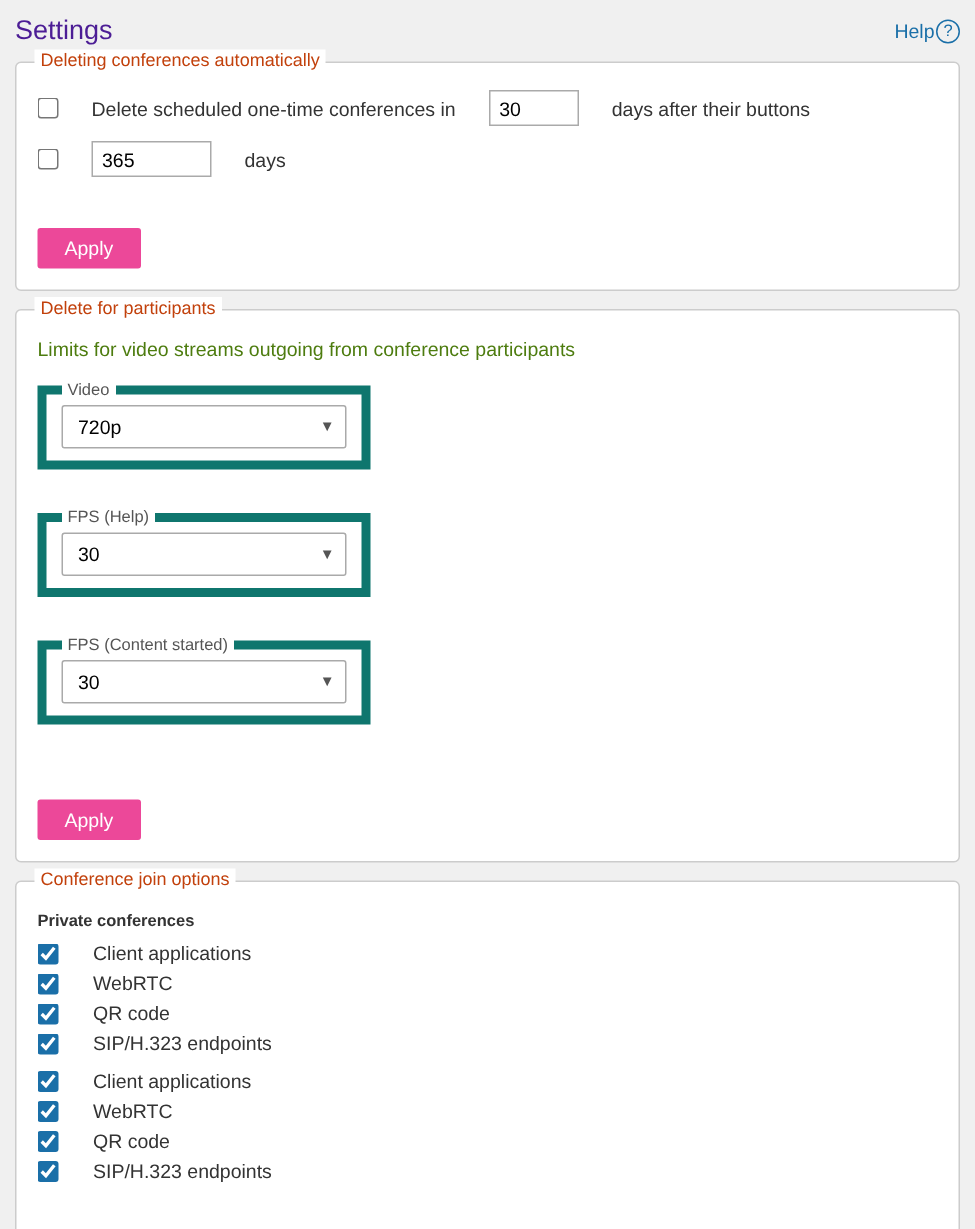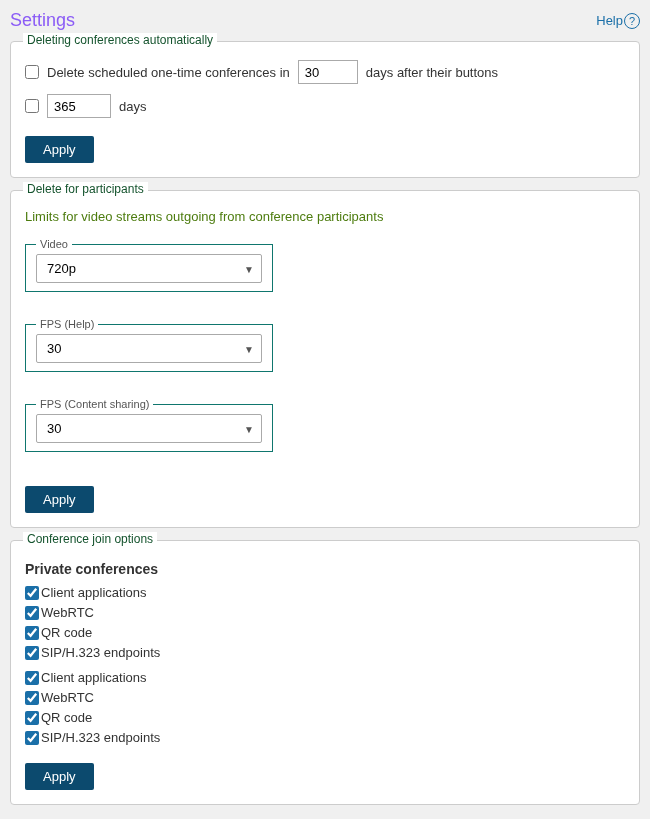--- a/index.html
+++ b/index.html
@@ -13,21 +13,21 @@
     }
 
     .page-header {
       display: flex;
       justify-content: space-between;
       align-items: center;
       margin-bottom: 10px;
     }
 
     .page-title {
-      color: #8b5cf6;
+      color: #4c1d95;
       font-size: 18px;
       font-weight: normal;
     }
 
     .help-link {
       color: #1a6fa8;
       text-decoration: none;
       font-size: 13px;
       display: flex;
       align-items: center;
@@ -55,64 +55,64 @@
       position: relative;
     }
 
     .section-title {
       position: absolute;
       top: -9px;
       left: 12px;
       background: #fff;
       padding: 0 4px;
       font-size: 12px;
-      color: #14532d;
+      color: #c2410c;
       font-weight: normal;
     }
 
     .section-content {
       margin-top: 6px;
     }
 
     .checkbox-row {
       display: flex;
       align-items: center;
-      gap: 8px;
+      gap: 22px;
       margin-bottom: 10px;
       flex-wrap: wrap;
     }
 
     .checkbox-row input[type="checkbox"] {
       width: 14px;
       height: 14px;
       cursor: pointer;
       accent-color: #1a6fa8;
     }
 
     .text-input {
       border: 1px solid #aaa;
       padding: 3px 6px;
       font-size: 13px;
       width: 60px;
       height: 24px;
     }
 
     .text-input-wide {
-      width: 64px;
+      width: 80px;
     }
 
     .apply-btn {
-      background: #0c4a6e;
+      background: #ec4899;
       color: #fff;
       border: none;
       padding: 6px 18px;
       font-size: 13px;
       cursor: pointer;
       border-radius: 2px;
-      margin-top: 8px;
+      margin-top: 24px;
     }
 
     .section-description {
       font-size: 13px;
       color: #4d7c0f;
       margin-bottom: 14px;
     }
 
     .dropdown-group {
       margin-bottom: 14px;
@@ -123,64 +123,64 @@
       display: inline-block;
     }
 
     .dropdown-select {
       appearance: none;
       -webkit-appearance: none;
       border: 1px solid #aaa;
       background: #fff;
       padding: 6px 30px 6px 10px;
       font-size: 13px;
-      width: 226px;
+      width: 190px;
       cursor: pointer;
       border-radius: 2px;
     }
 
     .dropdown-arrow {
       position: absolute;
       right: 8px;
       top: 50%;
       transform: translateY(-50%);
       pointer-events: none;
       color: #555;
       font-size: 10px;
     }
 
     .fieldset-like {
-      border: 1px solid #0f766e;
+      border: 6px solid #0f766e;
       padding: 4px 10px 8px 10px;
       margin-bottom: 12px;
       display: inline-block;
       position: relative;
     }
 
     .fieldset-legend {
       font-size: 11px;
       color: #555;
       padding: 0 4px;
     }
 
     .private-public-section {
       margin-bottom: 10px;
     }
 
     .sub-section-title {
       font-weight: bold;
-      font-size: 14px;
+      font-size: 11px;
       margin-bottom: 8px;
       margin-top: 8px;
     }
 
     .checkbox-item {
       display: flex;
       align-items: center;
-      gap: 2px;
+      gap: 23px;
       margin-bottom: 5px;
     }
 
     .checkbox-item input[type="checkbox"] {
       width: 14px;
       height: 14px;
       cursor: pointer;
       accent-color: #1a6fa8;
     }
   </style>
@@ -246,21 +246,21 @@
             <option>60</option>
           </select>
           <span class="dropdown-arrow">▼</span>
         </div>
       </fieldset>
     </div>
 
     
     <div class="dropdown-group">
       <fieldset class="fieldset-like">
-        <legend class="fieldset-legend">FPS (Content sharing)</legend>
+        <legend class="fieldset-legend">FPS (Content started)</legend>
         <div class="dropdown-wrapper">
           <select class="dropdown-select">
             <option>15</option>
             <option>24</option>
             <option selected="">30</option>
             <option>60</option>
           </select>
           <span class="dropdown-arrow">▼</span>
         </div>
       </fieldset>

